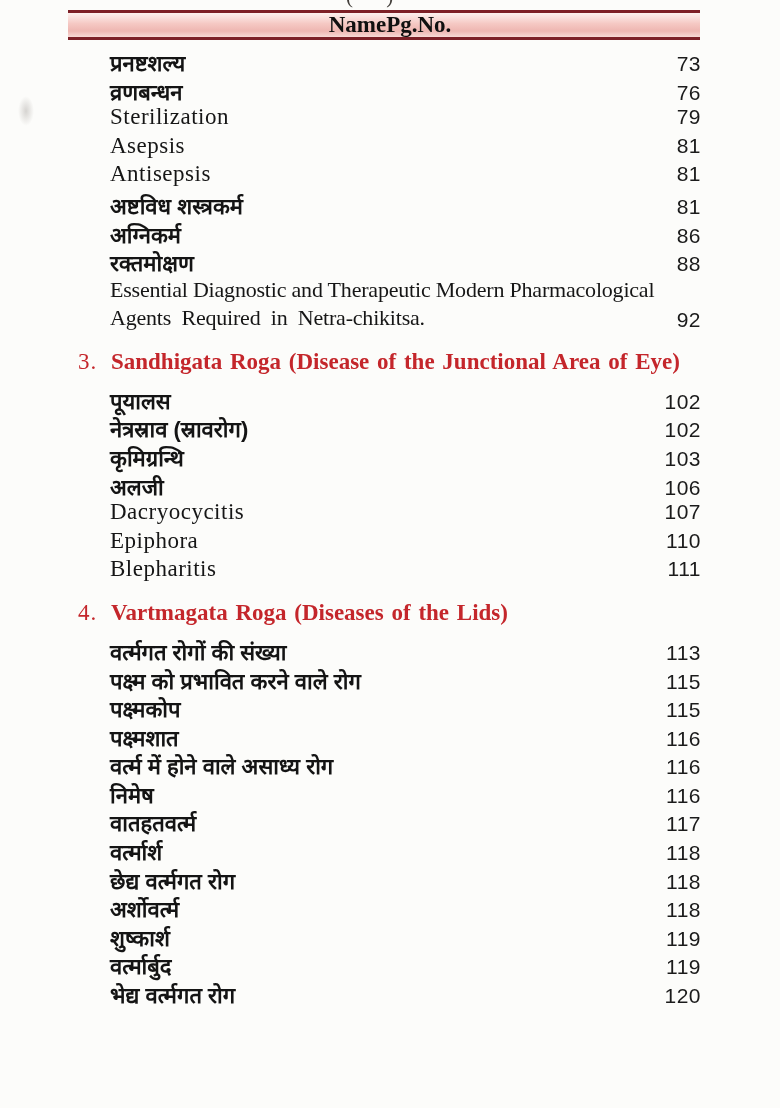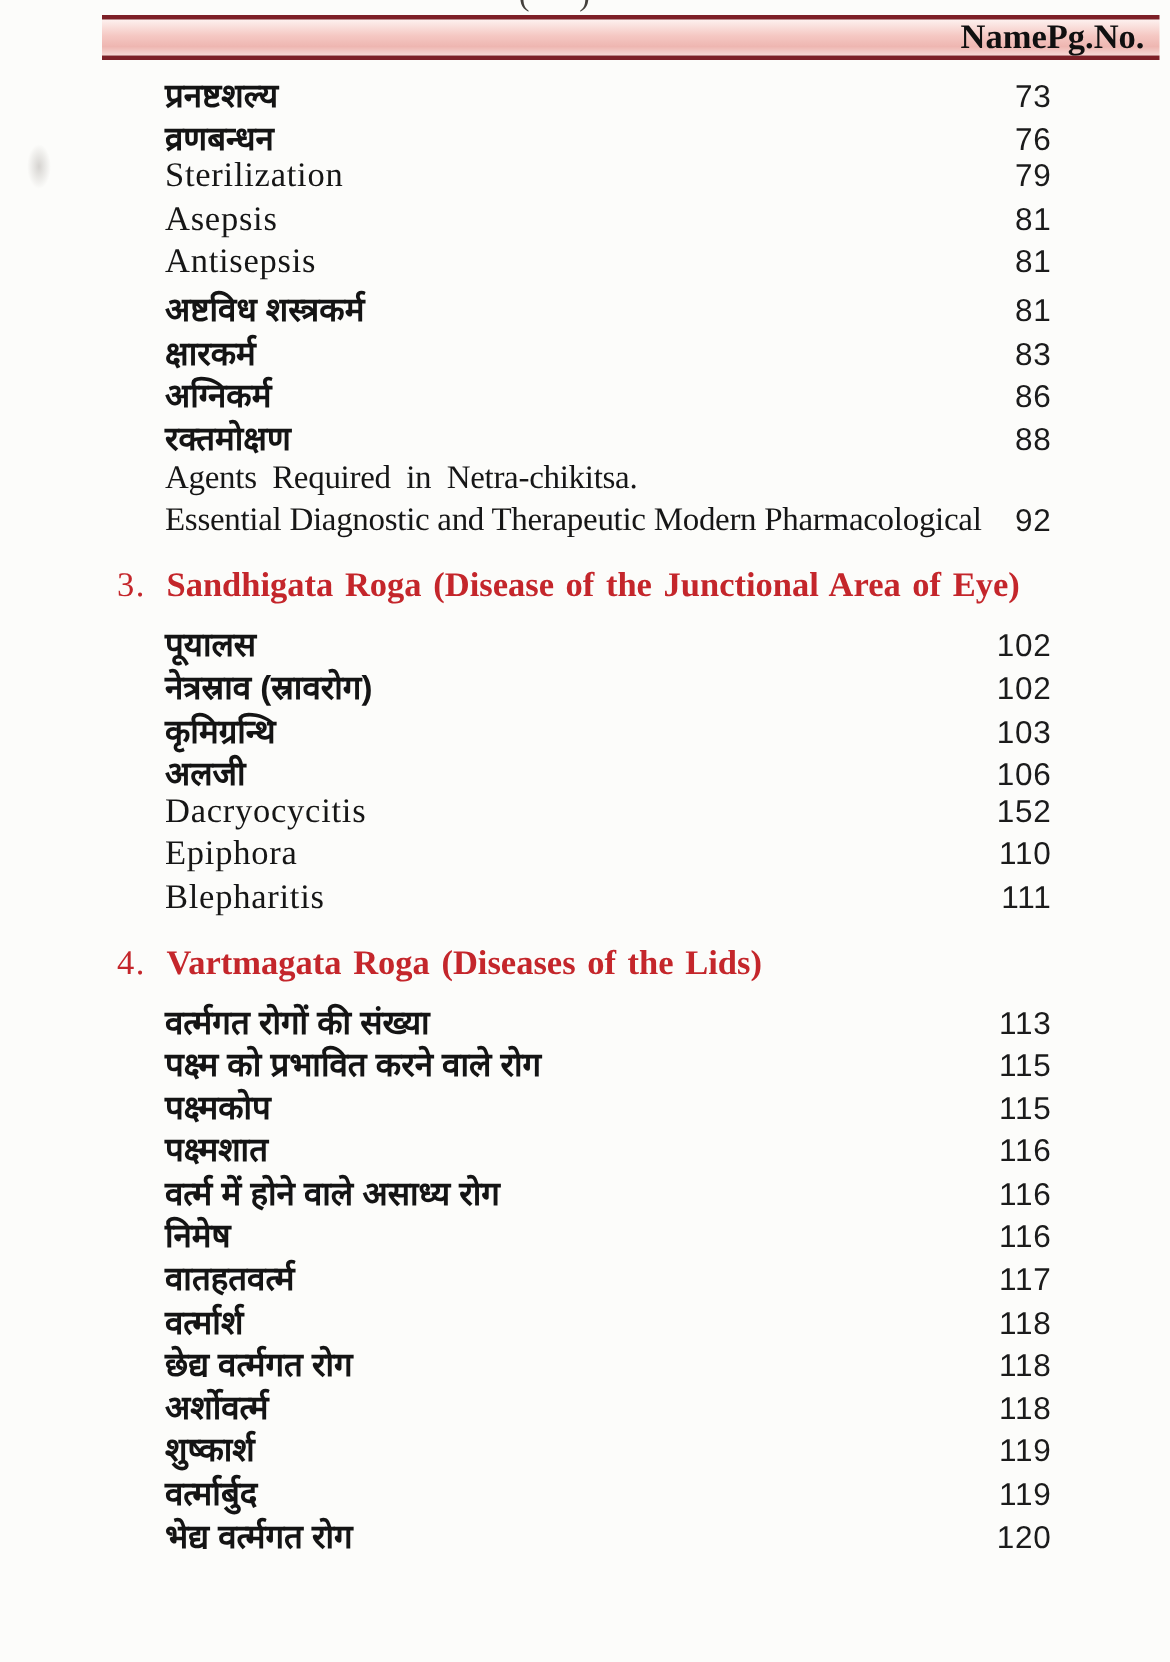--- a/index.html
+++ b/index.html
@@ -22,27 +22,27 @@
     font-family:"Liberation Serif",serif;
   }
   
   .smudge{
     position:absolute;left:18px;top:96px;width:16px;height:30px;
     background:radial-gradient(ellipse at center, rgba(125,118,112,0.30), rgba(125,118,112,0) 70%);
   }
   
   .thead{
     margin:10px 0 0 68px;
-    width:705px;
+    width:632px;
     box-sizing:border-box;
     height:30px;
     border-top:3px solid #7d2027;
     border-bottom:3px solid #7d2027;
     background:linear-gradient(180deg,#fdf1ef 0%,#f5c8c3 45%,#eeb6b1 75%,#f7d9d5 100%);
-    display:flex;justify-content:flex-end;align-items:center;
+    display:flex;justify-content:center;align-items:center;
     padding:0 10px 0 22px;
     font-weight:bold;font-size:23px;color:#101010;
   }
   
   .toc{
     margin-left:68px;width:645px;box-sizing:border-box;
     padding-top:7px;
   }
   .row{
     display:flex;justify-content:space-between;align-items:baseline;
@@ -120,35 +120,31 @@
     </div>
     <div class="row">
       <span class="label lat">Antisepsis</span>
       <span class="page">81</span>
     </div>
     <div class="row">
       <span class="label dev">अष्टविध शस्त्रकर्म</span>
       <span class="page">81</span>
     </div>
     <div class="row">
-      <span class="label dev">क्षारकर्म</span>
-      <span class="page">83</span>
-    </div>
-    <div class="row">
       <span class="label dev">अग्निकर्म</span>
       <span class="page">86</span>
     </div>
     <div class="row">
       <span class="label dev">रक्तमोक्षण</span>
       <span class="page">88</span>
     </div>
     <div class="row multi">
       <span class="label lines">
+        <div class="line">Essential Diagnostic and Therapeutic Modern Pharmacological</div>
         <div class="line l2">Agents Required in Netra-chikitsa.</div>
-        <div class="line">Essential Diagnostic and Therapeutic Modern Pharmacological</div>
       </span>
       <span class="page">92</span>
     </div>
     <div class="section">
       <span class="num">3.</span>
       <span class="title">Sandhigata Roga (Disease of the Junctional Area of Eye)</span>
     </div>
     <div class="row">
       <span class="label dev">पूयालस</span>
       <span class="page">102</span>
@@ -160,21 +156,21 @@
     <div class="row">
       <span class="label dev">कृमिग्रन्थि</span>
       <span class="page">103</span>
     </div>
     <div class="row">
       <span class="label dev">अलजी</span>
       <span class="page">106</span>
     </div>
     <div class="row">
       <span class="label lat">Dacryocycitis</span>
-      <span class="page">152</span>
+      <span class="page">107</span>
     </div>
     <div class="row">
       <span class="label lat">Epiphora</span>
       <span class="page">110</span>
     </div>
     <div class="row">
       <span class="label lat">Blepharitis</span>
       <span class="page">111</span>
     </div>
     <div class="section">

